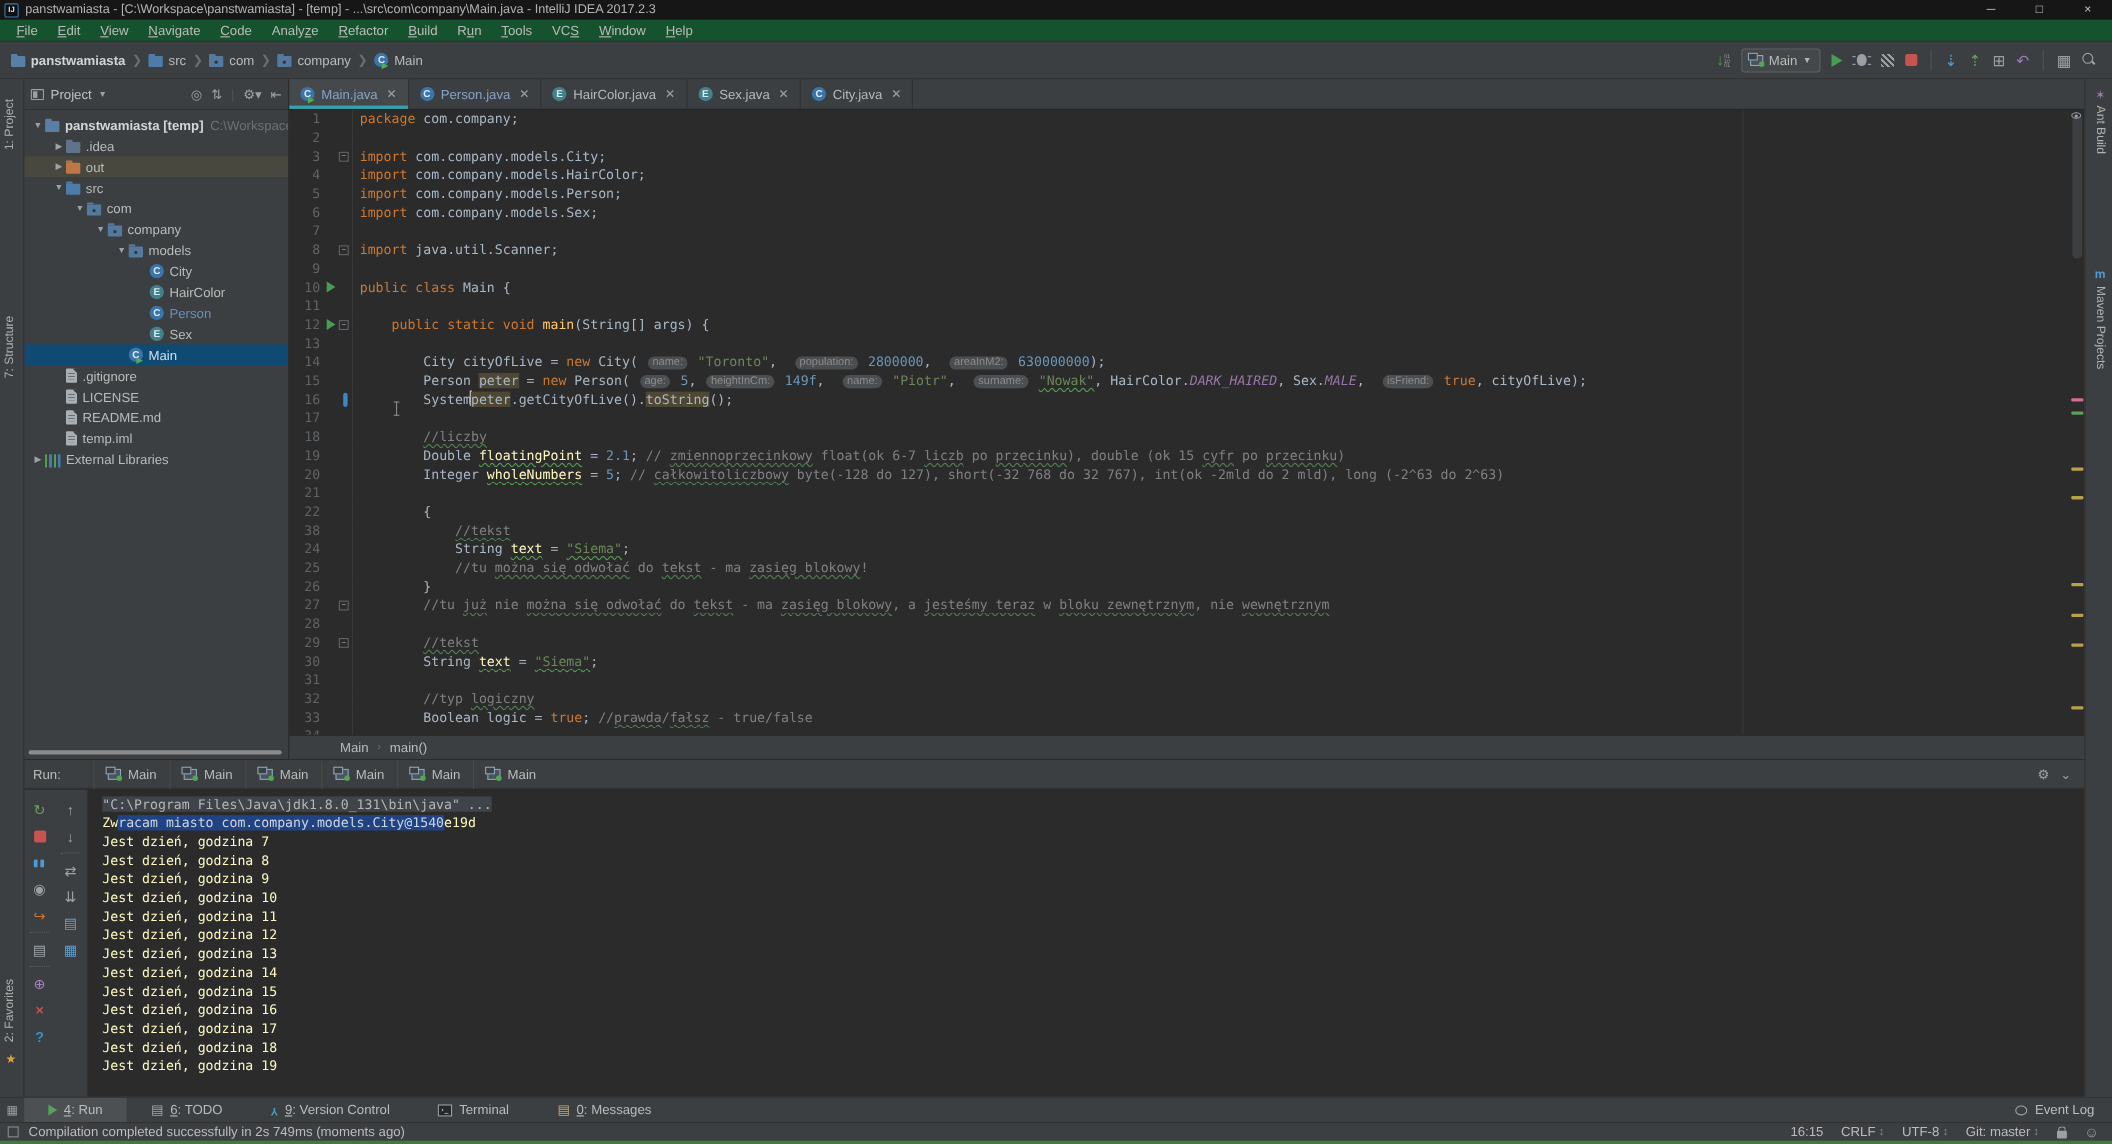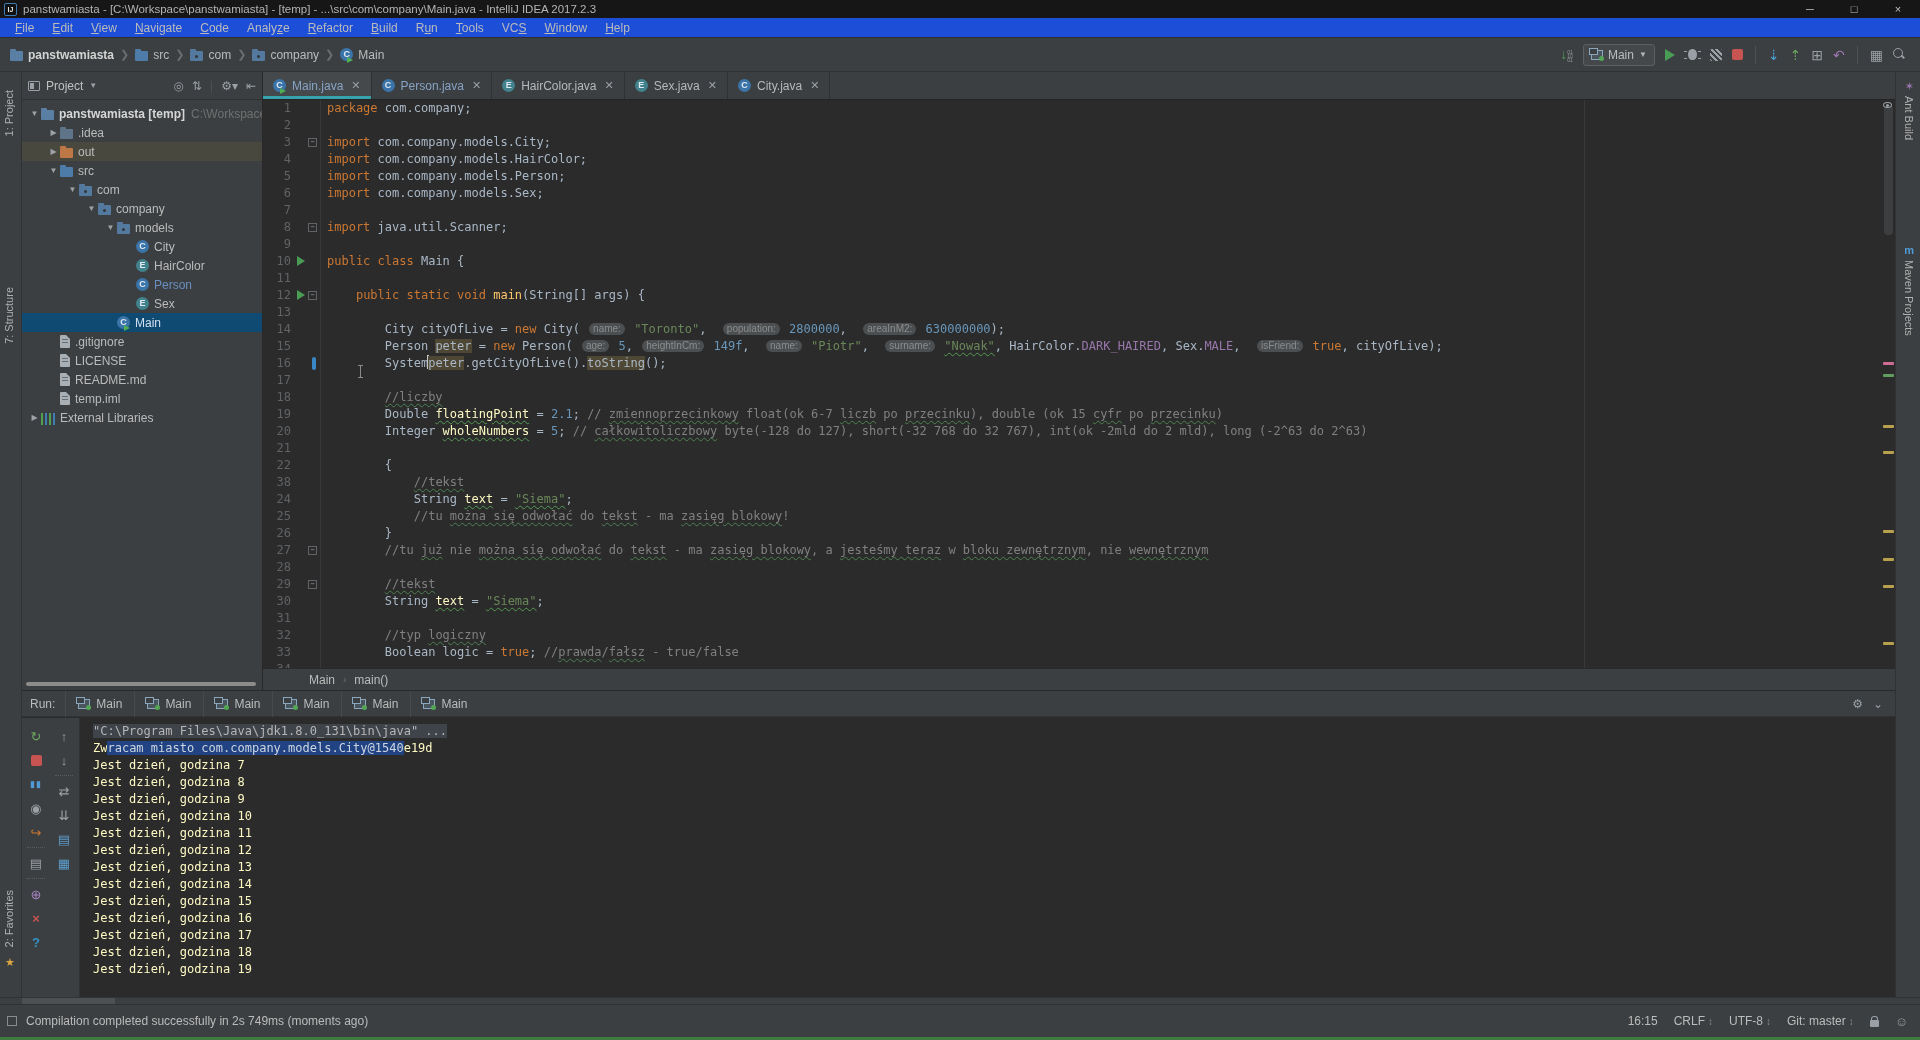--- a/index.html
+++ b/index.html
@@ -9,21 +9,21 @@
 
   
   .titlebar { position:absolute; left:0; top:0; right:0; height:18px; background:#161616;
     display:flex; align-items:center; padding-left:4px; color:#b4b4b4; font-size:11.5px; }
   .app-logo { width:13px; height:13px; margin-right:6px; background:#101010; border:1px solid #3e7cb1;
     color:#e8e8e8; font:bold 7px/11px "Liberation Sans",sans-serif; text-align:center; border-radius:2px; }
   .win-controls { margin-left:auto; display:flex; height:18px; }
   .win-btn { width:44px; text-align:center; line-height:18px; color:#c0c0c0; font-size:11px; }
 
   
-  .menubar { position:absolute; left:0; top:18px; right:0; height:20px; background:#1d4ed8;
+  .menubar { position:absolute; left:0; top:18px; right:0; height:20px; background:#14532d;
     display:flex; align-items:center; padding-left:6px; border-bottom:1px solid #2f2f2f; }
   .menu-item { padding:0 9px; line-height:20px; color:#bbbbbb; }
 
   
   .toolbar { position:absolute; left:0; top:38px; right:0; height:34px; background:#3c3f41;
     border-bottom:1px solid #323232; display:flex; align-items:center; }
   .crumbs { display:flex; align-items:center; gap:4px; padding-left:10px; }
   .crumb { display:flex; align-items:center; gap:5px; color:#bbbbbb; }
   .crumb.bold .crumb-label { font-weight:bold; color:#d3d3d3; }
   .crumb-sep { color:#6d6d6d; font-size:11px; padding:0 2px; }
@@ -108,21 +108,21 @@
   .code-area { position:absolute; left:0; top:28px; right:15px; bottom:22px; overflow:hidden; font:12px/17px "DejaVu Sans Mono",monospace; }
   .ln { display:flex; height:17px; white-space:pre; }
   .ln-num { width:32px; text-align:right; color:#606366; flex:none; padding-right:4px; }
   .ln-marks { width:26px; flex:none; position:relative; border-right:1px solid #383838; margin-right:6px; }
   .run-arrow { position:absolute; left:2px; top:3px; width:0; height:0;
     border-left:8px solid #499c54; border-top:5px solid transparent; border-bottom:5px solid transparent; }
   .fold-box { position:absolute; right:3px; top:4px; width:9px; height:9px; border:1px solid #5f6367;
     background:#2b2b2b; color:#9aa0a6; font:7px/7px "DejaVu Sans Mono",monospace; text-align:center; }
   .caret-bar { position:absolute; right:4px; top:2px; width:4px; height:13px; background:#3987c6; border-radius:2px; }
   .t-k { color:#cc7832; } .t-p { color:#a9b7c6; } .t-s { color:#6a8759; } .t-n { color:#6897bb; }
-  .t-c { color:#808080; } .t-i { color:#9876aa; }
+  .t-c { color:#808080; } .t-i { color:#9876aa; font-style:italic; }
   .t-d { color:#ffc66d; }
   .t-w { color:#fef9c3; text-decoration:underline wavy #559955 1px; text-underline-offset:2px; }
   .t-sw { color:#6a8759; text-decoration:underline wavy #559955 1px; text-underline-offset:2px; }
   .t-cw { color:#808080; text-decoration:underline wavy #4e8052 1px; text-underline-offset:2px; }
   .t-hl { color:#a9b7c6; background:#4e4733; }
   .t-h { display:inline-block; font:10px/12px "Liberation Sans",sans-serif; background:#4c4f51; color:#8c8c8c;
     border-radius:6px; padding:0 4px; margin:0 2px; vertical-align:1px; }
   .caret { display:inline-block; width:2px; height:14px; background:#c8c8c8; vertical-align:-2px; margin:0 -1px; }
   .margin-guide { position:absolute; left:1321px; top:28px; bottom:22px; width:1px; background:#393939; }
   .vscroll-thumb { position:absolute; right:2px; top:33px; width:9px; height:130px; background:rgba(169,183,198,.14); border-radius:4px; }
@@ -132,21 +132,21 @@
   .ibeam::after { bottom:0; }
   .eye { position:absolute; right:3px; top:30px; width:9px; height:6px; border:1px solid #9aa0a6; border-radius:50%; }
   .eye::after { content:""; position:absolute; left:2px; top:1px; width:3px; height:3px; background:#9aa0a6; border-radius:50%; }
   .ed-crumb { position:absolute; left:0; right:0; bottom:0; height:22px; background:#3c3f41; border-top:1px solid #2a2a2a;
     display:flex; align-items:center; gap:8px; padding-left:46px; color:#bbbbbb; }
   .ed-crumb .sep { color:#6d6d6d; font-size:10px; }
 
   
   .run-panel { position:absolute; left:22px; top:690px; right:25px; height:307px; background:#2b2b2b; border-top:1px solid #2a2a2a; }
   .run-header { position:absolute; left:0; right:0; top:0; height:26px; background:#3c3f41; border-bottom:1px solid #323232;
-    display:flex; align-items:center; }
+    display:flex; align-items:center;gap:20px; }
   .run-label { padding:0 10px 0 8px; color:#bbbbbb; }
   .run-tab { display:flex; align-items:center; gap:6px; padding:0 12px; height:26px; border-left:1px solid #47494b; color:#bbbbbb; }
   .rt-ico { position:relative; width:12px; height:10px; border:1px solid #8aa7bd; background:#49545c; flex:none; }
   .rt-ico::before { content:""; position:absolute; left:-3px; top:-3px; width:7px; height:5px; border:1px solid #8aa7bd; background:#3c3f41; }
   .rt-ico::after { content:""; position:absolute; right:-2px; bottom:-2px; width:5px; height:5px; background:#53a653; border-radius:50%; }
   .run-header-actions { margin-left:auto; display:flex; gap:10px; padding-right:12px; color:#9aa0a6; }
   .run-gutter { position:absolute; left:0; top:27px; bottom:0; width:58px; background:#3c3f41; border-right:1px solid #323232; display:flex; }
   .rg-col { width:28px; display:flex; flex-direction:column; align-items:center; padding-top:6px; }
   .rg-btn { height:24px; display:flex; align-items:center; justify-content:center; width:100%; font-size:13px; }
   .rg-sep { width:18px; border-top:1px dotted #5c5c5c; margin:3px 0; }
@@ -159,21 +159,21 @@
   .toolwindow-bar { position:absolute; left:0; right:0; bottom:20px; height:23px; background:#3c3f41;
     border-top:1px solid #323232; display:flex; align-items:center; }
   .corner-ico { width:22px; text-align:center; color:#9aa0a6; font-size:11px; }
   .twb { display:flex; align-items:center; gap:6px; padding:0 22px; height:23px; color:#bbbbbb; }
   .twb.active { background:#4c5052; }
   .twb u { text-decoration:underline; }
   .tb-run-ico { width:0; height:0; border-left:8px solid #55a35a; border-top:5px solid transparent; border-bottom:5px solid transparent; }
   .tb-term-ico { width:13px; height:11px; background:#25282a; border:1px solid #9aa0a6; color:#cfd4d8; font:bold 6px/9px "DejaVu Sans Mono",monospace; text-align:left; padding-left:1px; }
   .event-log { margin-left:auto; display:flex; align-items:center; gap:7px; padding-right:16px; color:#bbbbbb; }
   .balloon { width:11px; height:9px; border:1px solid #9aa0a6; border-radius:50%; }
-  .statusbar { position:absolute; left:0; right:0; bottom:0; height:36px; background:#3c3f41; border-top:1px solid #323232;
+  .statusbar { position:absolute; left:0; right:0; bottom:0; height:20px; background:#3c3f41; border-top:1px solid #323232;
     display:flex; align-items:center; color:#bbbbbb; border-bottom:3px solid #3f7b41; }
   .sb-ico { width:10px; height:10px; border:1px solid #8a8a8a; margin:0 9px 0 7px; }
   .sb-right { margin-left:auto; display:flex; align-items:center; gap:16px; padding-right:12px; }
   .sb-seg { display:flex; align-items:center; gap:3px; }
   .updown { color:#8a8a8a; font-size:10px; }
   .lock { position:relative; width:9px; height:7px; background:#9aa0a6; border-radius:1px; margin-top:4px; }
   .lock::before { content:""; position:absolute; left:1px; top:-4px; width:5px; height:4px; border:1.5px solid #9aa0a6; border-bottom:none; border-radius:3px 3px 0 0; }
 </style>
 </head>
 <body>

